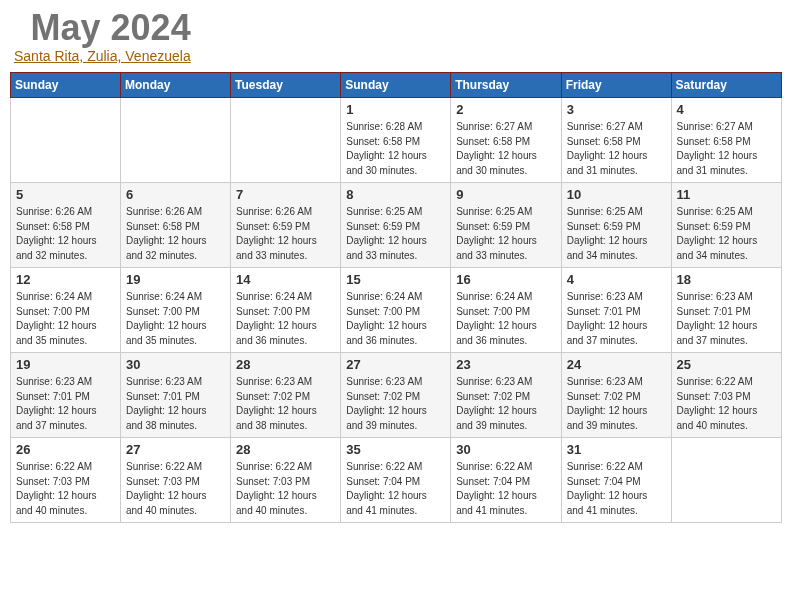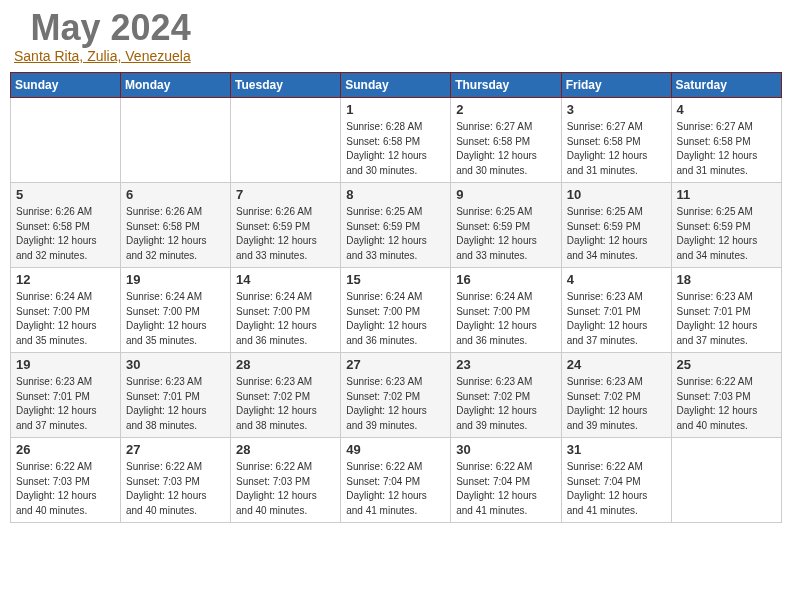--- a/index.html
+++ b/index.html
@@ -232,21 +232,21 @@
         </td>
         <td>
           <span class="day-number">27</span>
           <div class="day-info">Sunrise: 6:22 AM<br>Sunset: 7:03 PM<br>Daylight: 12 hours<br>and 40 minutes.</div>
         </td>
         <td>
           <span class="day-number">28</span>
           <div class="day-info">Sunrise: 6:22 AM<br>Sunset: 7:03 PM<br>Daylight: 12 hours<br>and 40 minutes.</div>
         </td>
         <td>
-          <span class="day-number">49</span>
+          <span class="day-number">35</span>
           <div class="day-info">Sunrise: 6:22 AM<br>Sunset: 7:04 PM<br>Daylight: 12 hours<br>and 41 minutes.</div>
         </td>
         <td>
           <span class="day-number">30</span>
           <div class="day-info">Sunrise: 6:22 AM<br>Sunset: 7:04 PM<br>Daylight: 12 hours<br>and 41 minutes.</div>
         </td>
         <td>
           <span class="day-number">31</span>
           <div class="day-info">Sunrise: 6:22 AM<br>Sunset: 7:04 PM<br>Daylight: 12 hours<br>and 41 minutes.</div>
         </td>

